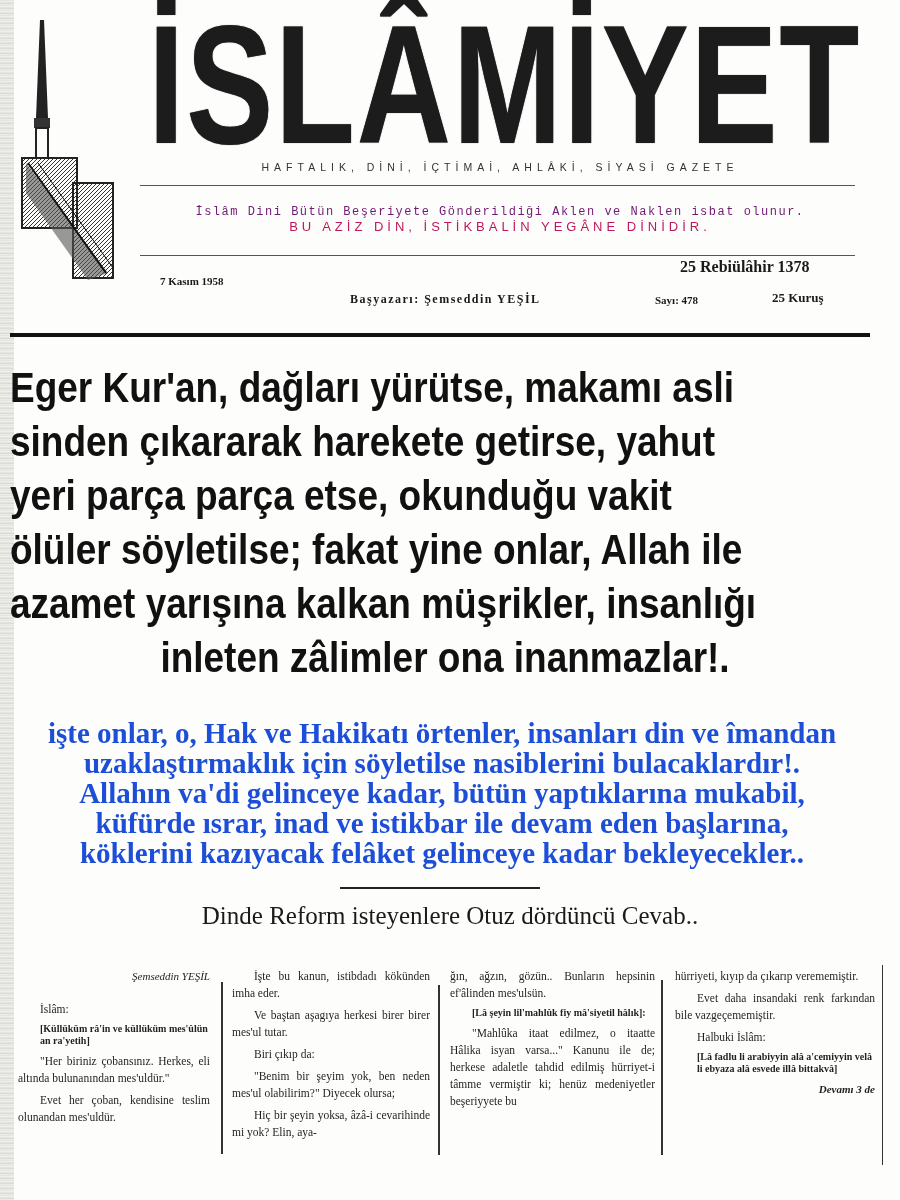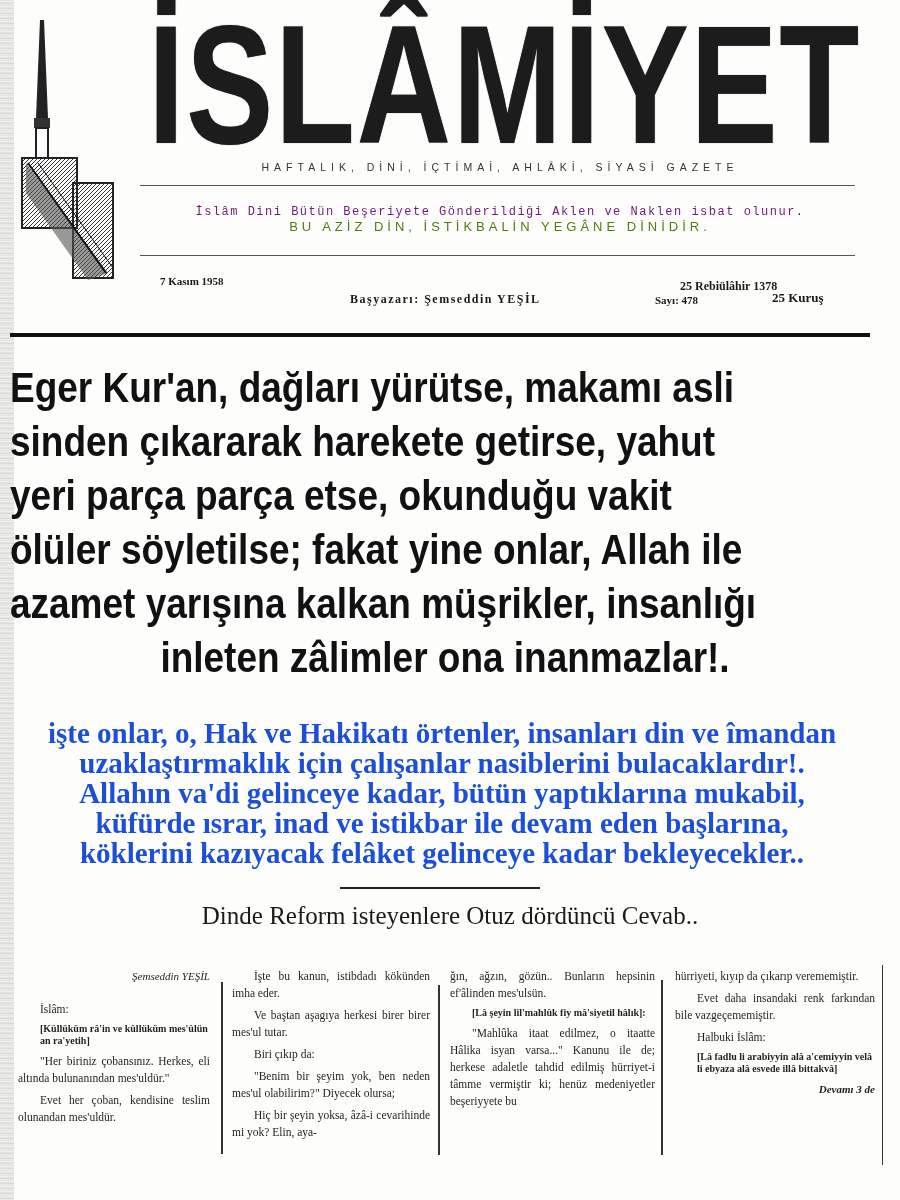--- a/index.html
+++ b/index.html
@@ -29,24 +29,24 @@
       position: absolute; left: 160px; top: 161px; width: 680px; text-align: center;
       font-family: "Liberation Sans", sans-serif; font-size: 10.5px; letter-spacing: 5px; color: #333;
     }
     .rule { position: absolute; height: 1px; background: #555; }
     .motto1 {
       position: absolute; left: 150px; top: 205px; width: 700px; text-align: center;
       font-family: "Liberation Mono", monospace; font-size: 12px; letter-spacing: 1.5px; color: #701a75;
     }
     .motto2 {
       position: absolute; left: 150px; top: 219px; width: 700px; text-align: center;
-      font-family: "Liberation Sans", sans-serif; font-size: 13px; letter-spacing: 4px; color: #4d7c0f;
+      font-family: "Liberation Sans", sans-serif; font-size: 13px; letter-spacing: 4px; color: #be185d;
     }
     .date-greg { position: absolute; left: 160px; top: 275px; font-size: 11px; font-weight: bold; }
-    .date-hijri { position: absolute; left: 680px; top: 279px; font-size: 12px; font-weight: bold; }
+    .date-hijri { position: absolute; left: 680px; top: 258px; font-size: 16px; font-weight: bold; }
     .editor { position: absolute; left: 350px; top: 292px; font-size: 12px; font-weight: bold; letter-spacing: 1.5px; }
     .issue { position: absolute; left: 655px; top: 294px; font-size: 11px; font-weight: bold; }
     .price { position: absolute; left: 772px; top: 290px; font-size: 13px; font-weight: bold; }
     .thick-rule { position: absolute; left: 10px; top: 333px; width: 860px; height: 4px; background: #111; }
 
     .headline {
       position: absolute; left: 10px; top: 360px; width: 870px;
       font-family: "Liberation Sans", "DejaVu Sans", sans-serif; font-weight: bold;
       font-size: 43px; line-height: 54px; color: #111;
       text-align: justify;
@@ -114,21 +114,21 @@
   <span class="line">Eger Kur'an, dağları yürütse, makamı asli</span>
   <span class="line">sinden çıkararak harekete getirse, yahut</span>
   <span class="line">yeri parça parça etse, okunduğu vakit</span>
   <span class="line">ölüler söyletilse; fakat yine onlar, Allah ile</span>
   <span class="line">azamet yarışına kalkan müşrikler, insanlığı</span>
   <span class="line center">inleten zâlimler ona inanmazlar!.</span>
 </div>
 
 <div class="lead">
   <span class="line">işte onlar, o, Hak ve Hakikatı örtenler, insanları din ve îmandan</span>
-  <span class="line">uzaklaştırmaklık için çalışanlar nasiblerini bulacaklardır!.</span>
+  <span class="line">uzaklaştırmaklık için söyletilse nasiblerini bulacaklardır!.</span>
   <span class="line">Allahın va'di gelinceye kadar, bütün yaptıklarına mukabil,</span>
   <span class="line">küfürde ısrar, inad ve istikbar ile devam eden başlarına,</span>
   <span class="line">köklerini kazıyacak felâket gelinceye kadar bekleyecekler..</span>
 </div>
 
 <div class="short-rule"></div>
 <div class="subhead">Dinde Reform isteyenlere Otuz dördüncü Cevab..</div>
 
 <div class="columns">
   <div class="col" style="left:18px; width:192px;">

